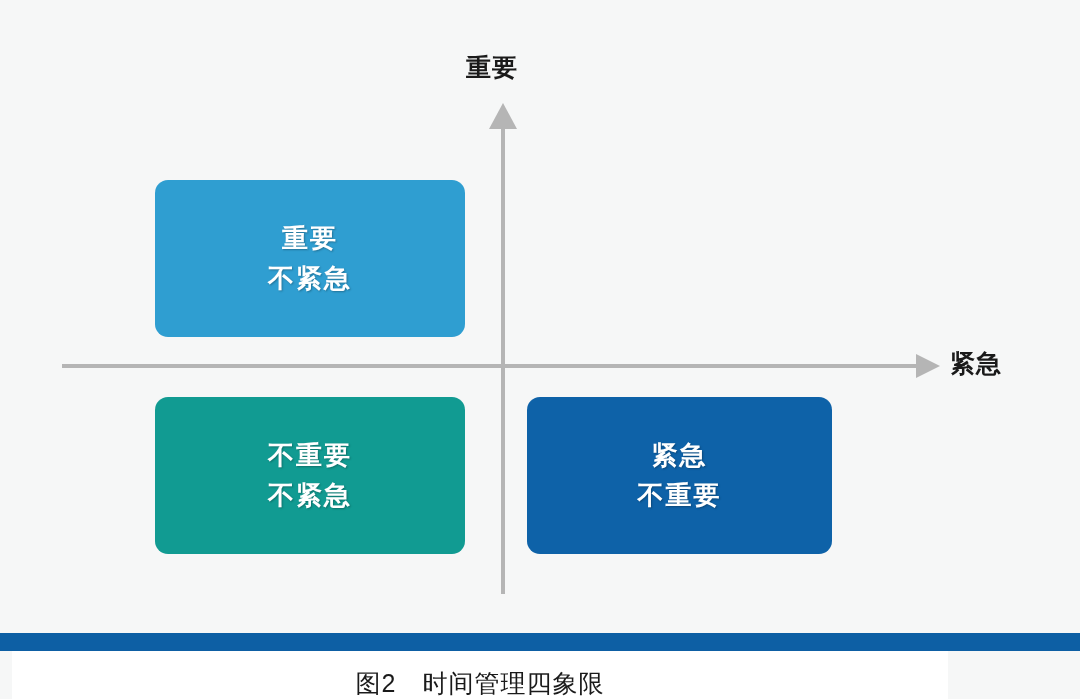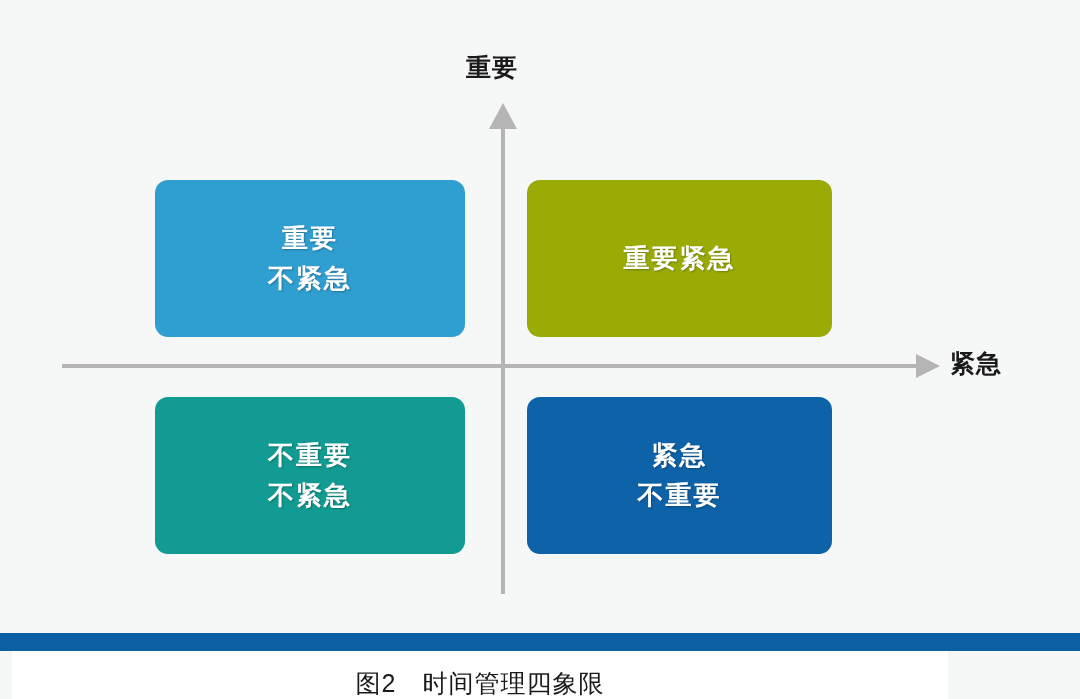--- a/index.html
+++ b/index.html
@@ -198,23 +198,20 @@
 
     <div class="axis-h-line"></div>
     <div class="axis-h-head"></div>
     <div class="axis-label h">紧急</div>
 
     <div class="quadrant" id="q-important-noturgent">
       <span class="q-line">重要</span>
       <span class="q-line">不紧急</span>
     </div>
 
-    <div class="quadrant" id="q-important-urgent">
-      <span class="q-line">重要紧急</span>
-    </div>
 
     <div class="quadrant" id="q-notimportant-noturgent">
       <span class="q-line">不重要</span>
       <span class="q-line">不紧急</span>
     </div>
 
     <div class="quadrant" id="q-urgent-notimportant">
       <span class="q-line">紧急</span>
       <span class="q-line">不重要</span>
     </div>

